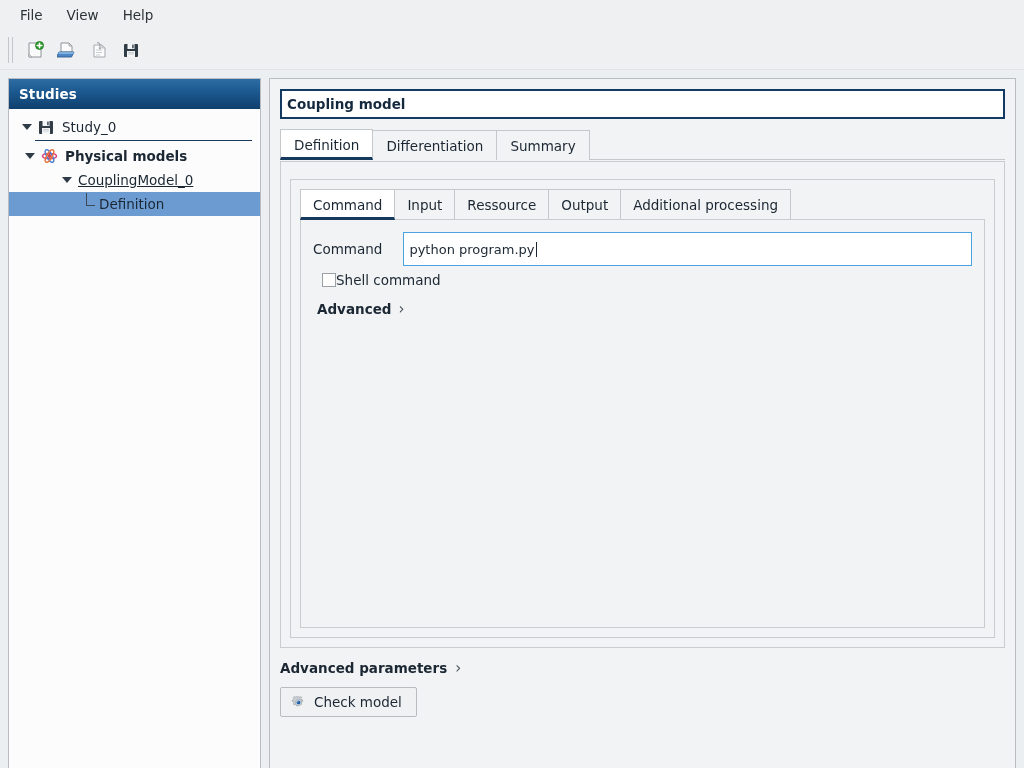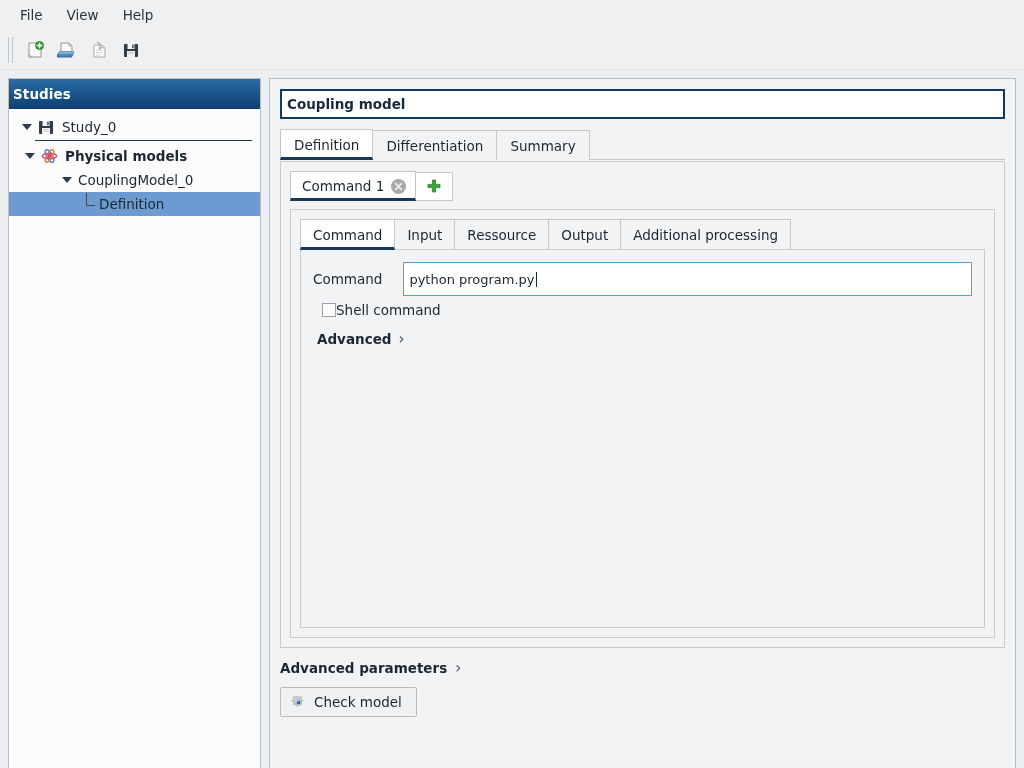--- a/index.html
+++ b/index.html
@@ -76,21 +76,21 @@
     height: 727px;
   }
   .sidebar-header {
     height: 30px;
     background: linear-gradient(to bottom, #2d6da4 0%, #1d5b92 38%, #0f3f6e 100%);
     color: #ffffff;
     font-weight: bold;
     font-size: 13.5px;
     display: flex;
     align-items: center;
-    padding-left: 4px;
+    padding-left: 10px;
     letter-spacing: .1px;
   }
   .tree { padding-top: 6px; flex: 1; overflow: hidden; }
   .tree-row {
     display: flex;
     align-items: center;
     height: 24px;
     font-size: 13.5px;
     cursor: default;
     position: relative;
@@ -106,21 +106,21 @@
     content: "";
     position: absolute;
     left: 1px; top: 3px;
     border-left: 5px solid transparent;
     border-right: 5px solid transparent;
     border-top: 6px solid #2f3c48;
   }
   .tree-icon { width: 18px; height: 16px; margin-right: 6px; flex: 0 0 auto; display:flex; align-items:center; }
   .tree-label { white-space: nowrap; }
   .tree-label.bold { font-weight: bold; }
-  .tree-label.link { }
+  .tree-label.link { text-decoration: underline; }
 
   .rule-under {
     height: 1px;
     background: #1b3a5c;
     margin: 1px 8px 3px 26px;
   }
   .elbow {
     width: 16px; height: 22px;
     margin-right: 2px;
     position: relative;
@@ -457,35 +457,20 @@
     <div class="title-box">Coupling model</div>
 
     <div class="tabbar">
       <div class="tab active">Definition</div>
       <div class="tab">Differentiation</div>
       <div class="tab">Summary</div>
     </div>
 
     <div class="panel1">
 
-      <div class="cmdtabbar">
-        <div class="cmdtab">
-          <span>Command 1</span>
-          <span class="close-circle">
-            <svg width="9" height="9" viewBox="0 0 9 9">
-              <path d="M1.6 1.6 L7.4 7.4 M7.4 1.6 L1.6 7.4" stroke="#f1f1f1" stroke-width="1.6" stroke-linecap="round"></path>
-            </svg>
-          </span>
-        </div>
-        <div class="addtab">
-          <svg width="14" height="14" viewBox="0 0 14 14">
-            <path d="M5.4 1 h3.2 v4.4 h4.4 v3.2 h-4.4 v4.4 h-3.2 v-4.4 h-4.4 v-3.2 h4.4 z" fill="#3ba63b" stroke="#2b7d2b" stroke-width="0.8" stroke-linejoin="round"></path>
-          </svg>
-        </div>
-      </div>
 
       <div class="panel2">
 
         <div class="subtabbar">
           <div class="subtab active">Command</div>
           <div class="subtab">Input</div>
           <div class="subtab">Ressource</div>
           <div class="subtab">Output</div>
           <div class="subtab">Additional processing</div>
         </div>

